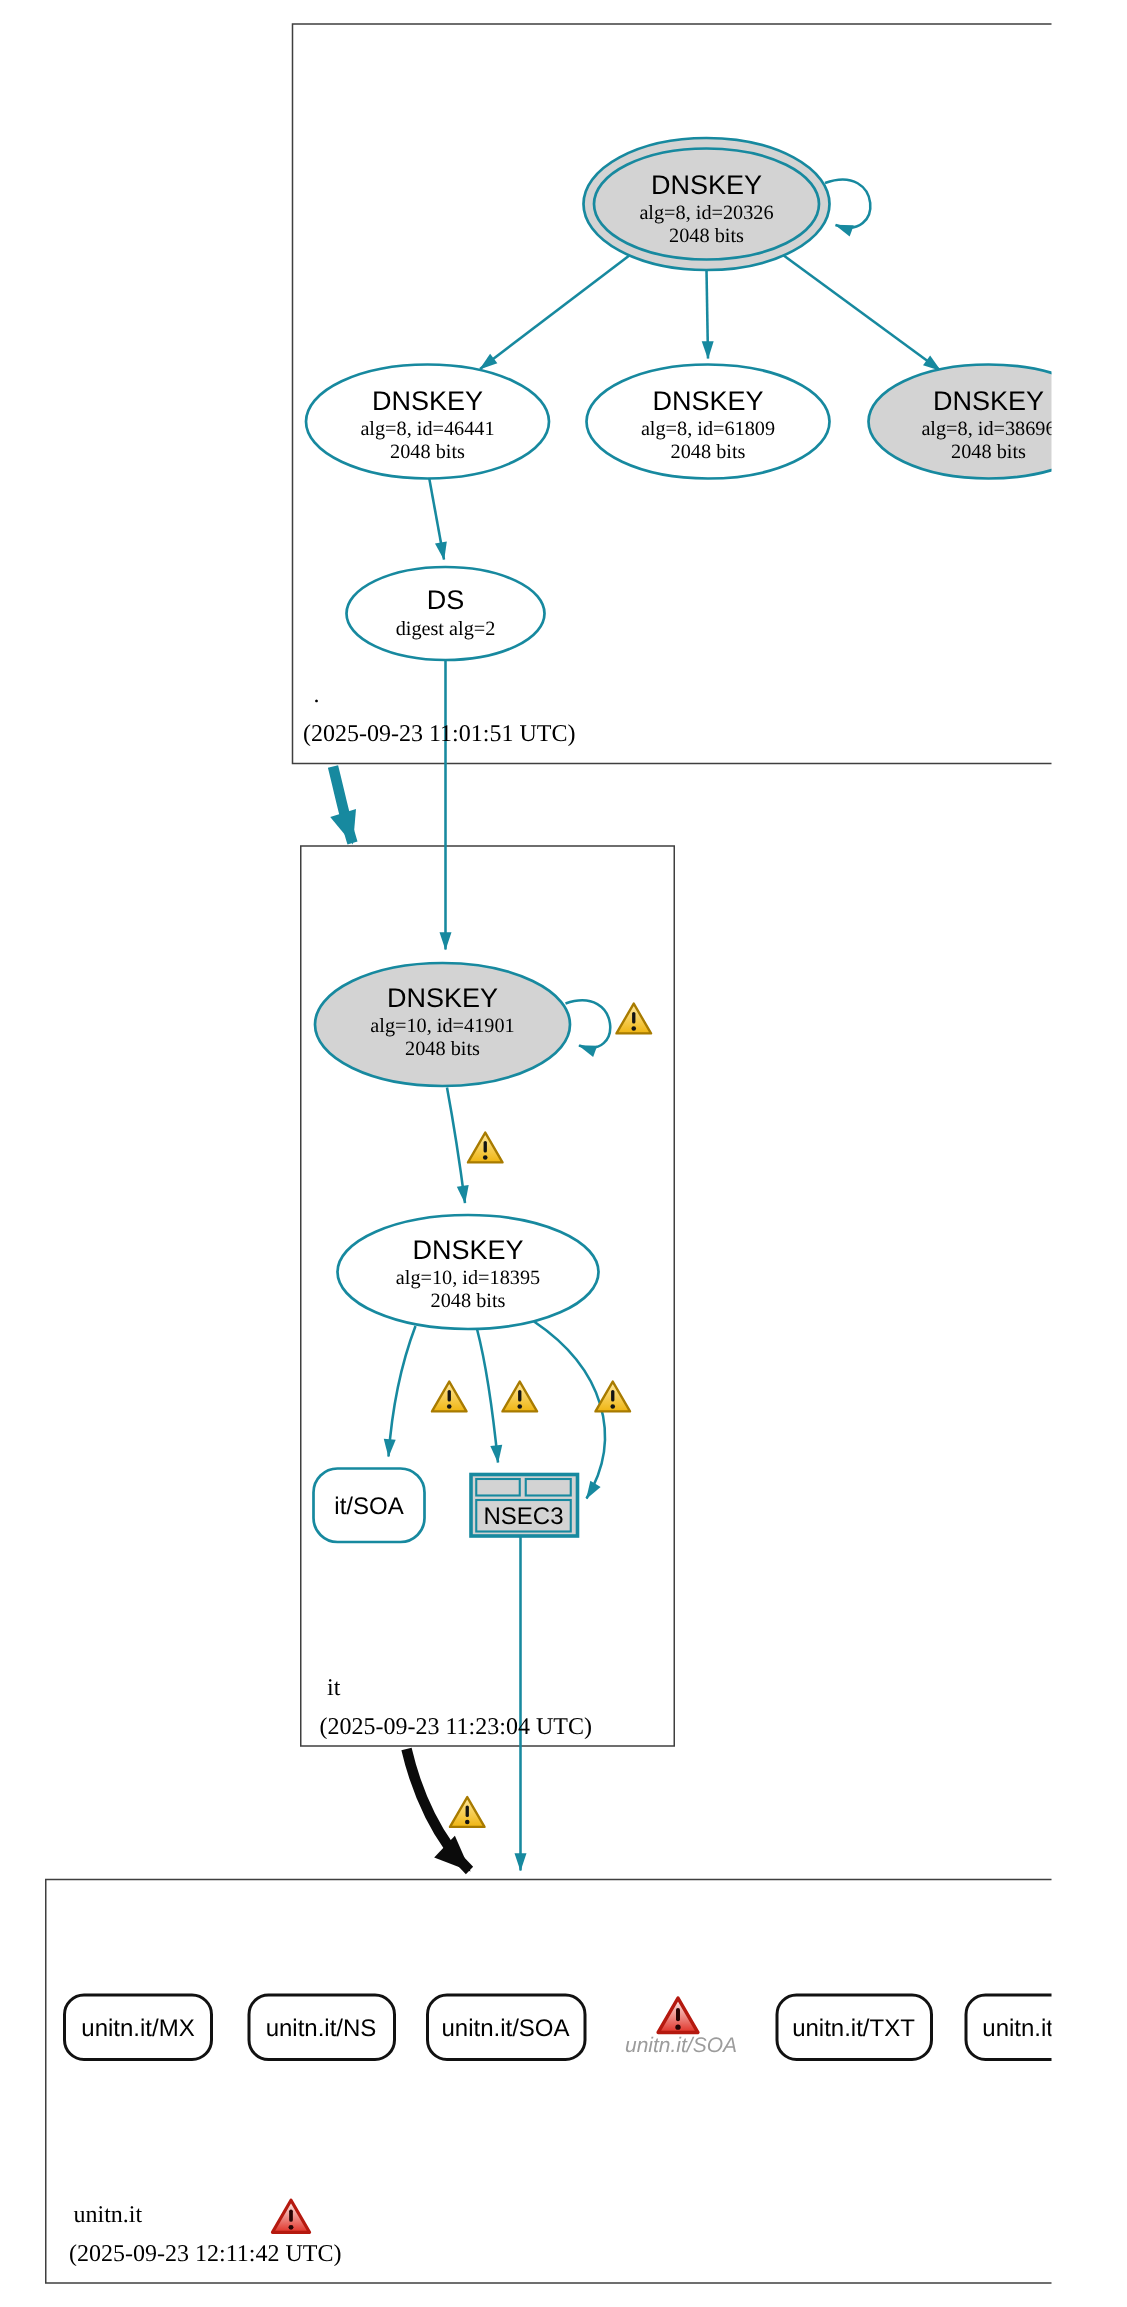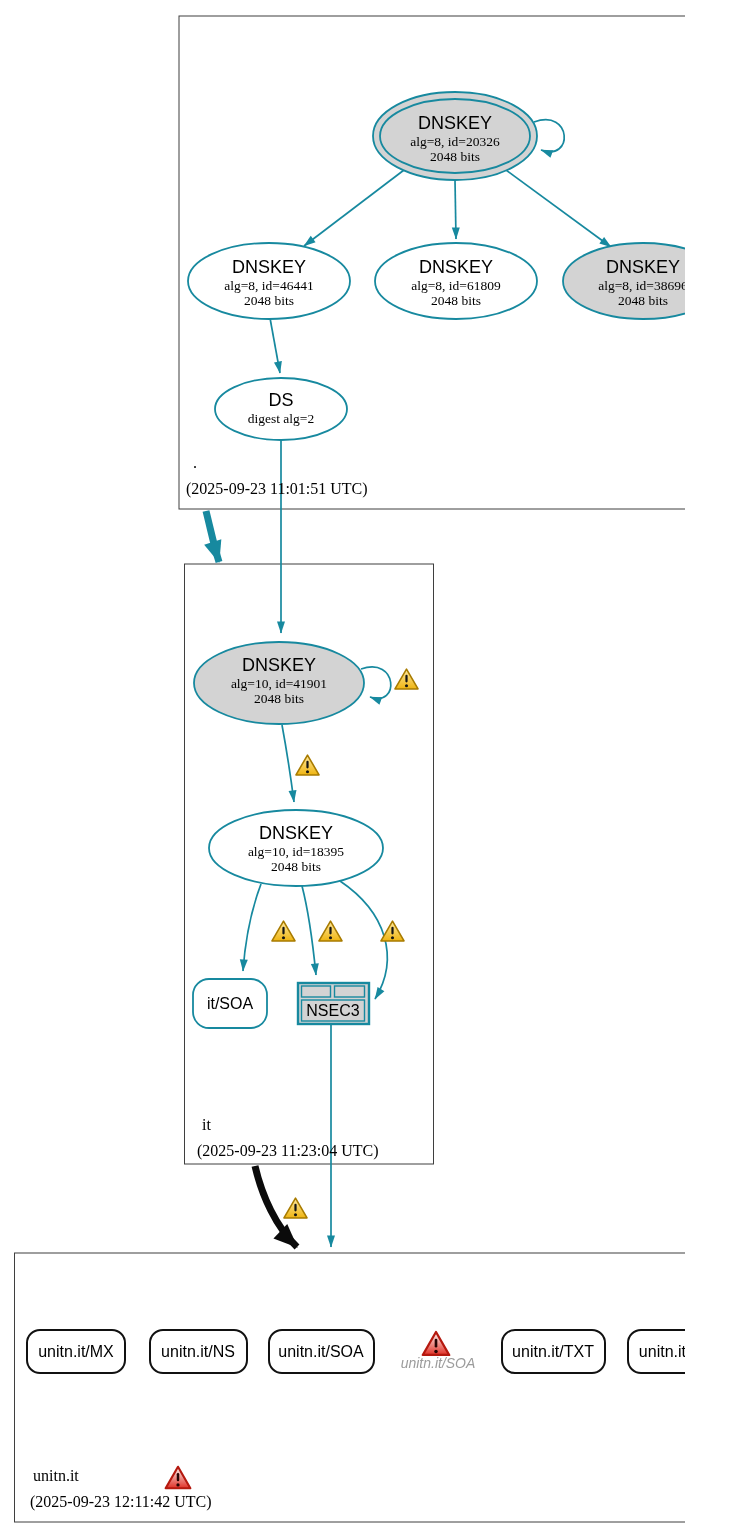--- a/index.html
+++ b/index.html
@@ -1,16 +1,16 @@
 <!DOCTYPE html>
 <html><head>
 <meta charset="utf-8">
 <style>
   html,body{margin:0;padding:0;background:#fff;}
-  .stage{position:relative;width:685px;height:1538px;background:#ffffff;overflow:hidden;}
+  .stage{position:relative;width:685px;height:1538px;background:#ffffff;overflow:hidden;margin-left:16px;}
   svg{display:block;}
   text{fill:#000;}
   .t-title{font-family:"Liberation Sans",sans-serif;font-size:18px;text-anchor:middle;}
   .t-detail{font-family:"Liberation Serif",serif;font-size:13.5px;text-anchor:middle;}
   .t-rr{font-family:"Liberation Sans",sans-serif;font-size:16px;text-anchor:middle;}
   .t-zone{font-family:"Liberation Serif",serif;font-size:16px;text-anchor:start;}
   .t-err{font-family:"Liberation Sans",sans-serif;font-style:italic;font-size:14px;fill:#9c9c9c;text-anchor:middle;}
   .zonebox{fill:none;stroke:#3f3f3f;stroke-width:1;}
   .edge{fill:none;stroke:#17899f;stroke-width:1.7;}
   .edge-thick{fill:none;stroke:#17899f;stroke-width:7;}

